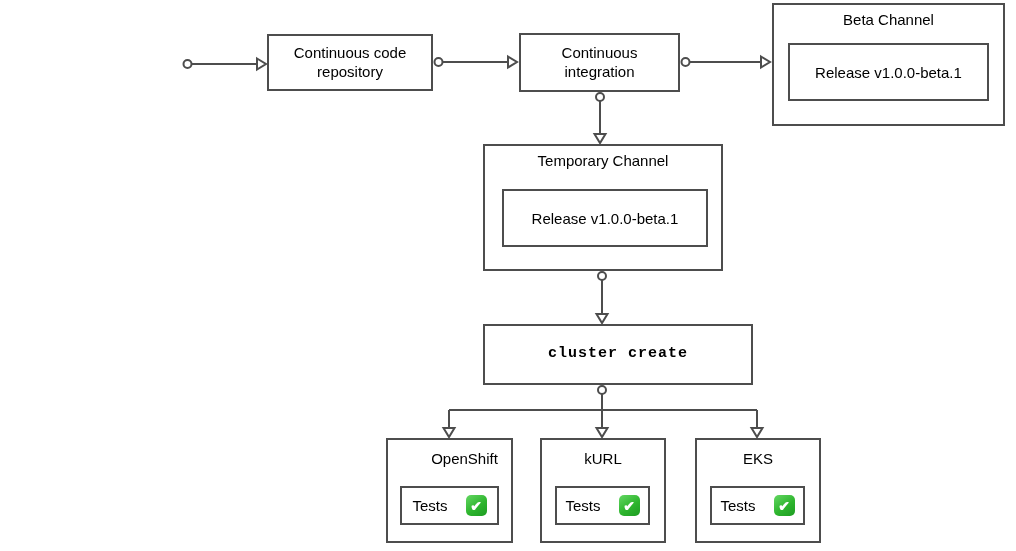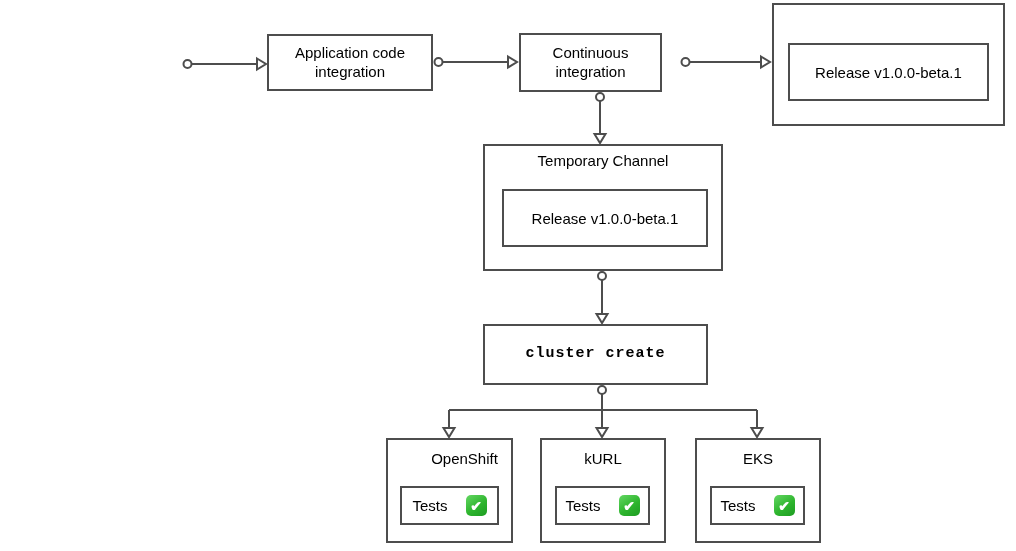--- a/index.html
+++ b/index.html
@@ -115,41 +115,42 @@
       <path class="head" d="M443.5,428 L449,437 L454.5,428 Z"></path>
       <line x1="602" y1="410" x2="602" y2="427"></line>
       <path class="head" d="M596.5,428 L602,437 L607.5,428 Z"></path>
       <line x1="757" y1="410" x2="757" y2="427"></line>
       <path class="head" d="M751.5,428 L757,437 L762.5,428 Z"></path>
     </g>
   </svg>
 
 
   <div class="node simple" style="left:267px;top:34px;width:166px;height:57px;">
-    <span class="lbl lbl-narrow">Application code integration</span>
+    <span class="lbl lbl-narrow">Continuous code repository</span>
   </div>
 
-  <div class="node simple" style="left:519px;top:33px;width:143px;height:59px;">
+  <div class="node simple" style="left:519px;top:33px;width:161px;height:59px;">
     <span class="lbl lbl-narrow">Continuous integration</span>
   </div>
 
   <div class="node" style="left:772px;top:3px;width:233px;height:123px;">
+    <div class="group-title">Beta Channel</div>
     <div class="inner-box" style="left:14px;top:38px;width:201px;height:58px;">
       <span>Release v1.0.0-beta.1</span>
     </div>
   </div>
 
   <div class="node" style="left:483px;top:144px;width:240px;height:127px;">
     <div class="group-title">Temporary Channel</div>
     <div class="inner-box" style="left:17px;top:43px;width:206px;height:58px;">
       <span>Release v1.0.0-beta.1</span>
     </div>
   </div>
 
-  <div class="node simple" style="left:483px;top:324px;width:225px;height:61px;">
+  <div class="node simple" style="left:483px;top:324px;width:270px;height:61px;">
     <span class="lbl mono">cluster create</span>
   </div>
 
   <div class="node" style="left:386px;top:438px;width:127px;height:105px;">
     <div class="group-title" style="top:10px;padding-left:30px;">OpenShift</div>
     <div class="inner-box tests-inner" style="left:12px;top:46px;width:99px;height:39px;">
       <span>Tests</span>
       <span class="check-icon">✔</span>
     </div>
   </div>

